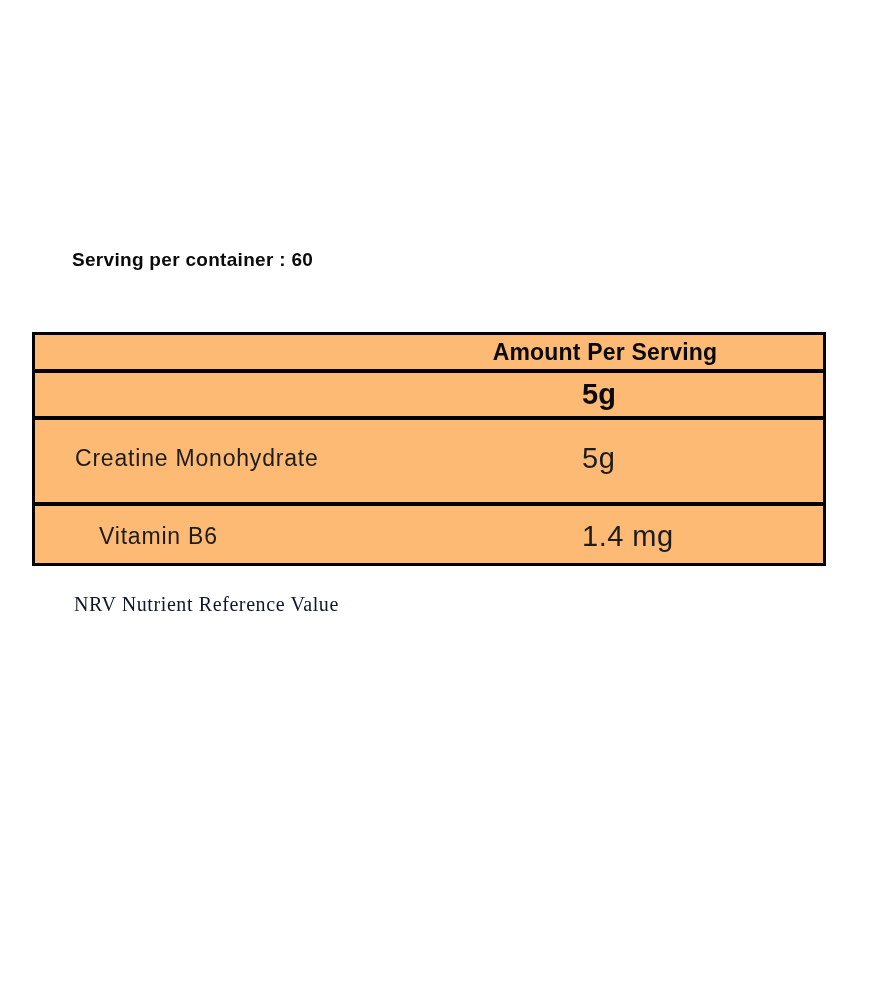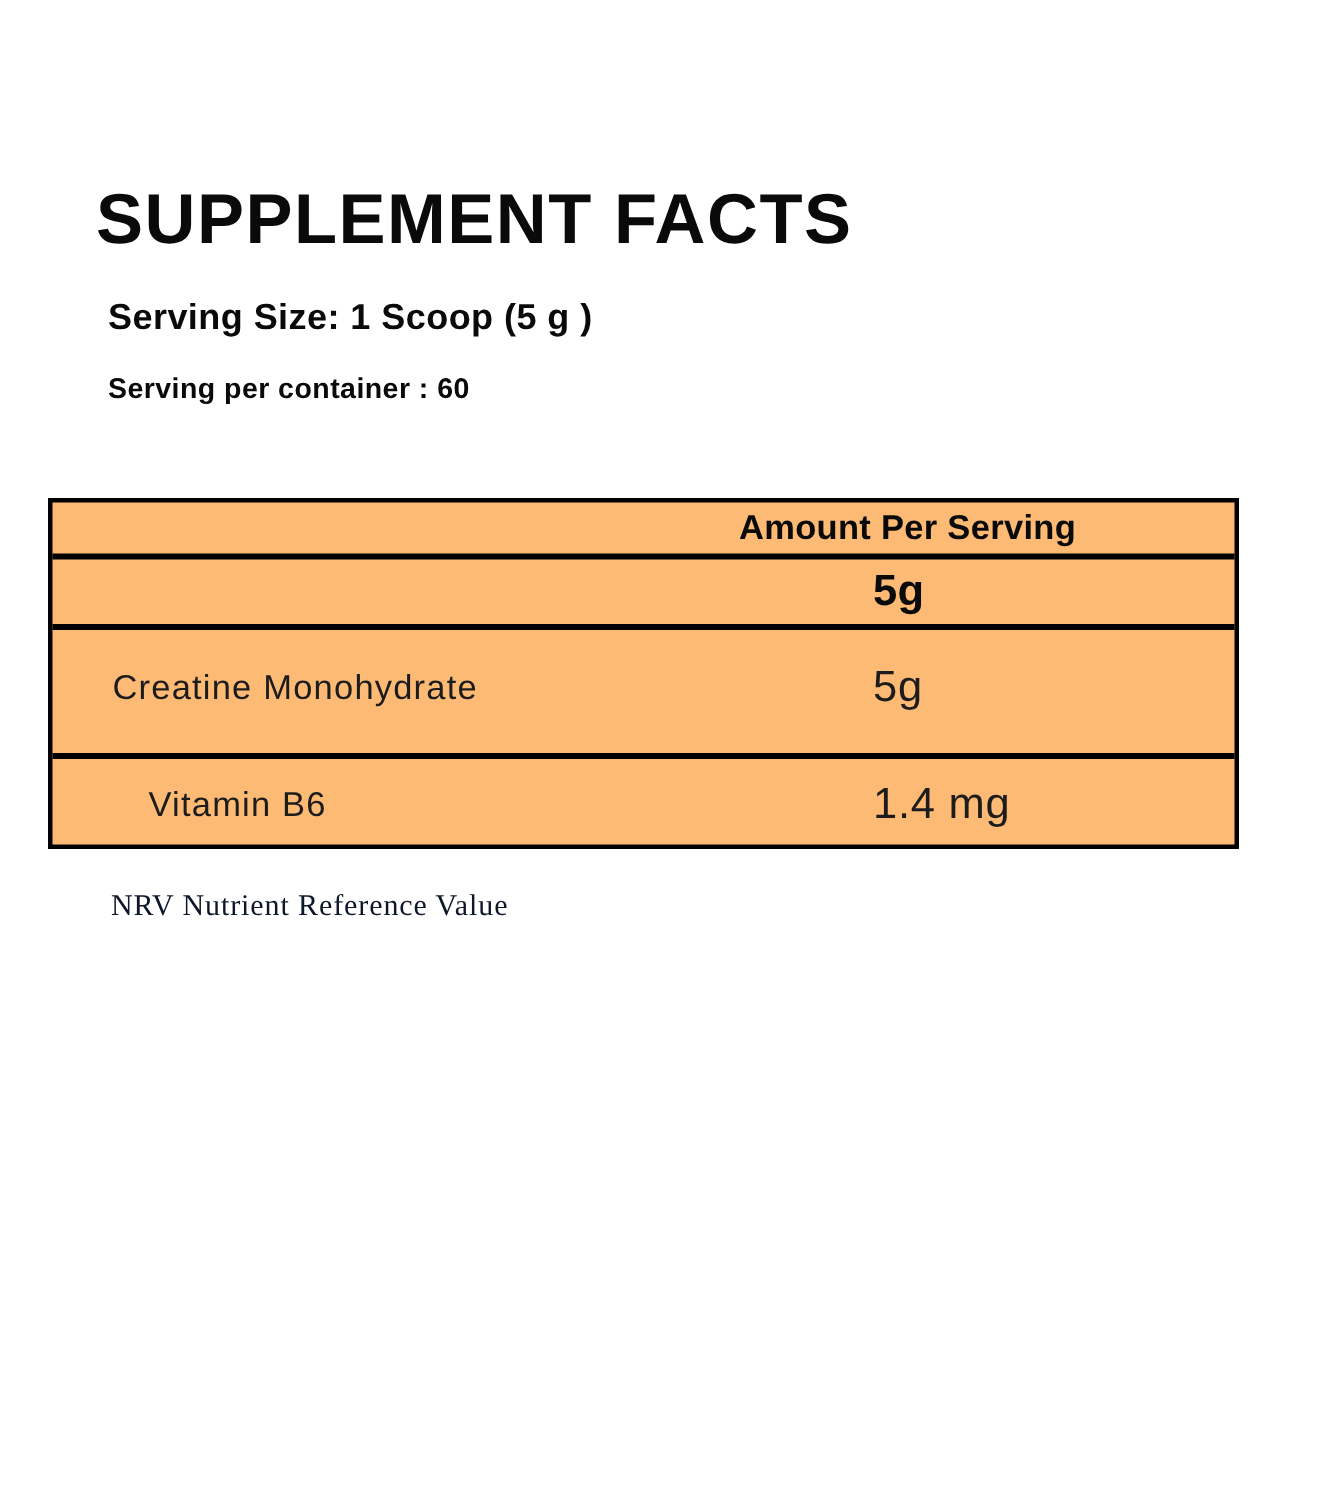--- a/index.html
+++ b/index.html
@@ -97,23 +97,21 @@
     color: #0f172a;
     white-space: nowrap;
     font-family: Liberation Serif, serif;
   }
 </style>
 </head>
 <body>
 
 <div class="label-wrap">
 
-  <div class="facts-title">SUPPLEMENT FACTS</div>
 
-  <div class="serving-size">Serving Size: 1 Scoop (5 g )</div>
 
   <div class="servings-per-container">Serving per container : 60</div>
 
   <div class="facts-table">
 
     <div class="t-row rule row-amount-header">
       <span class="amount-header-text">Amount Per Serving</span>
     </div>
 
     <div class="t-row rule row-serving-amount">

